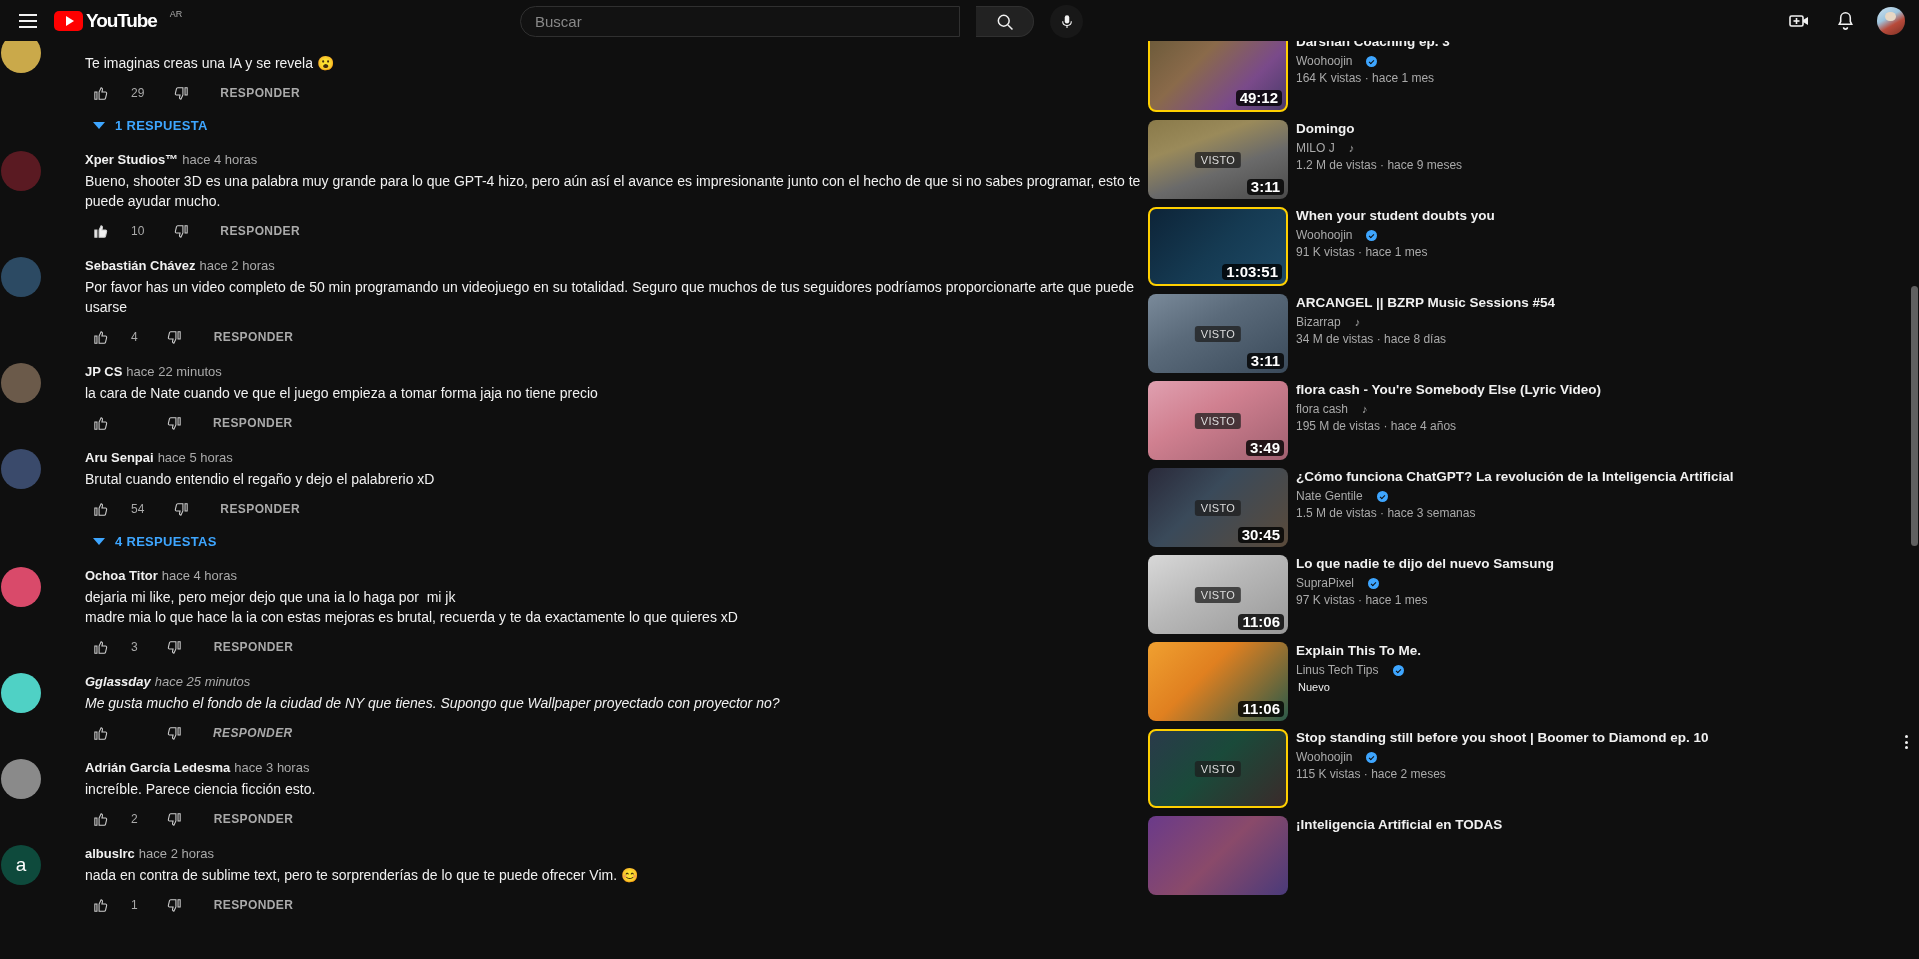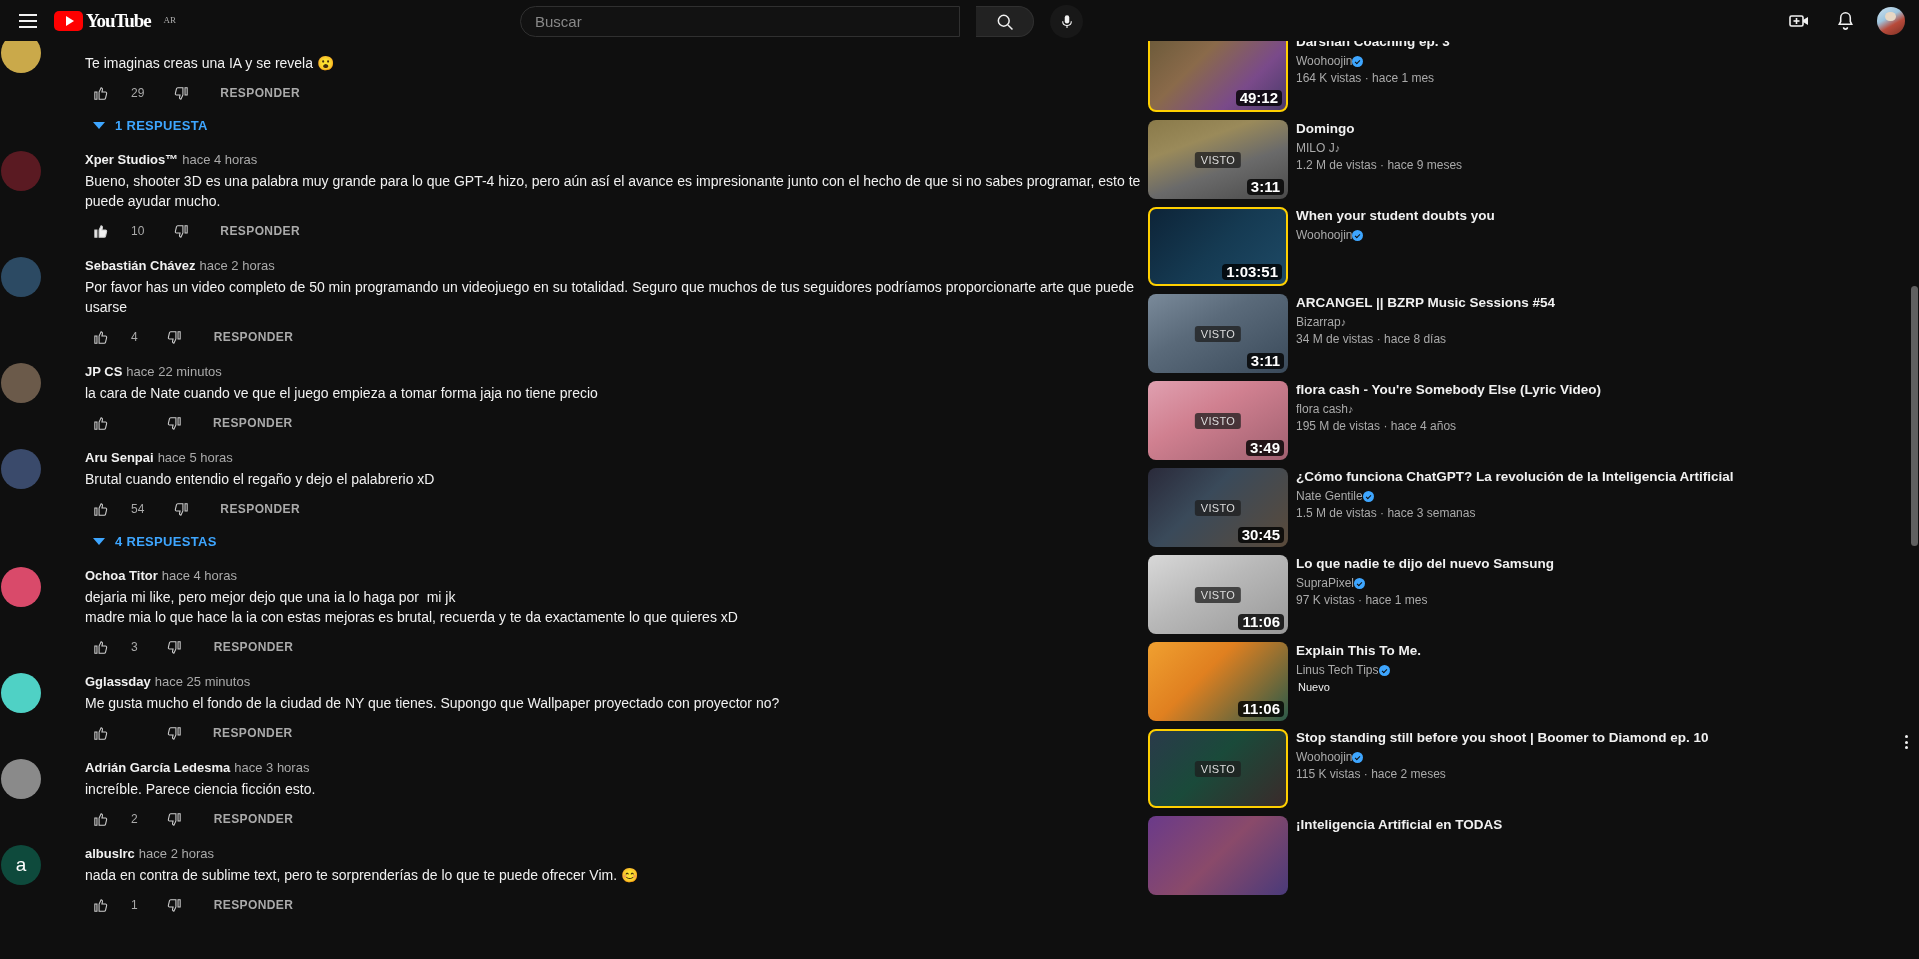--- a/index.html
+++ b/index.html
@@ -16,21 +16,21 @@
     position: absolute; top: 0; left: 0;
     width: 1919px; height: 41px;
     background: #0f0f0f;
     display: flex; align-items: center;
     z-index: 50;
   }
   .hdr-left { display: flex; align-items: center; padding-left: 16px; gap: 14px; }
   .ham { width: 24px; height: 24px; display: flex; flex-direction: column;
          justify-content: center; gap: 4px; cursor: pointer; }
   .ham span { display:block; height: 2px; background: #f1f1f1; width: 18px; margin: 0 auto; }
-  .logo-wrap { display: flex; align-items: center; position: relative; cursor: pointer; font-family: Liberation Serif, serif; }
+  .logo-wrap { display: flex; align-items: flex-start; position: relative; cursor: pointer; }
   .yt-play {
     width: 29px; height: 20px; background: #ff0000; border-radius: 5px;
     display: flex; align-items: center; justify-content: center; margin-right: 3px;
   }
   .yt-play::after {
     content: ""; width: 0; height: 0;
     border-left: 8px solid #fff;
     border-top: 5px solid transparent; border-bottom: 5px solid transparent;
     margin-left: 2px;
   }
@@ -139,21 +139,21 @@
   .visto {
     position: absolute; left: 50%; top: 50%; transform: translate(-50%,-50%);
     background: rgba(30,30,30,.75); color: #ddd;
     font-size: 11px; padding: 2px 6px; border-radius: 3px; letter-spacing:.3px;
   }
   .vid-meta { flex: 1; min-width: 0; padding-right: 26px; position: relative; }
   .vid-title {
     font-size: 13.5px; font-weight: bold; line-height: 17px;
     color: #f1f1f1; margin-bottom: 3px;
   }
-  .vid-chan { font-size: 12px; color: #aaaaaa; line-height: 17px; display:flex; align-items:center; gap:0; }
+  .vid-chan { font-size: 12px; color: #aaaaaa; line-height: 17px; display:flex; align-items:center; gap:14px; }
   .vid-stats { font-size: 12px; color: #aaaaaa; line-height: 16px; }
   .verified { width:11px; height:11px; border-radius:50%; background:#3ea6ff;
               display:inline-flex; align-items:center; justify-content:center; flex-shrink:0; }
   .verified::after{ content:""; width:4px; height:2px; border-left:1.5px solid #0f0f0f;
                     border-bottom:1.5px solid #0f0f0f; transform: rotate(-45deg); margin-top:-1px;}
   .music-note { color:#aaa; font-size: 11px; }
   .badge-new { font-size: 11px; color: #f1f1f1; line-height: 16px; padding-left: 2px; }
   .kebab {
     position: absolute; right: 2px; top: 2px;
     width: 22px; height: 22px; display:flex; flex-direction:column;
@@ -354,21 +354,21 @@
           <span class="act-count">3</span>
           <div class="act-icon">
             <svg width="17" height="17" viewBox="0 0 24 24" fill="none" stroke="#d0d0d0" stroke-width="1.5">
               <path d="M17 14V4h3v10h-3zm-3-10H6.8A2 2 0 0 0 4.85 5.55L3.3 12.05A1.6 1.6 0 0 0 4.9 14H10l-.8 3.8A2 2 0 0 0 11.15 20L14 14V4z"></path>
             </svg>
           </div>
           <span class="act-reply">RESPONDER</span>
         </div>
       </div>
     </div>
-    <div class="comment" style="margin-top: 12px;">
+    <div class="comment" style="margin-top: 12px; font-style: italic;">
       <div class="cmt-avatar" style="background: rgb(79, 209, 197);"></div>
       <div class="cmt-body">
         <div class="cmt-head"><span class="cmt-author">Gglassday</span><span class="cmt-time">hace 25 minutos</span></div>
         <div class="cmt-text">Me gusta mucho el fondo de la ciudad de NY que tienes. Supongo que Wallpaper proyectado con proyector no?</div>
         <div class="cmt-actions">
           <div class="act-icon">
             <svg width="17" height="17" viewBox="0 0 24 24" fill="none" stroke="#d0d0d0" stroke-width="1.5">
               <path d="M7 10v10H4V10h3zm3 10h7.2a2 2 0 0 0 1.95-1.55l1.55-6.5A1.6 1.6 0 0 0 19.1 10H14l.8-3.8A2 2 0 0 0 12.85 4L10 10v10z"></path>
             </svg>
           </div>
@@ -457,20 +457,21 @@
     <div class="vid">
       <div class="thumb" style="background: linear-gradient(135deg, rgb(13, 36, 56) 0%, rgb(21, 58, 82) 50%, rgb(30, 74, 102) 100%); border: 2px solid rgb(255, 208, 0);">
         <div class="dur">1:03:51</div>
       </div>
       <div class="vid-meta">
         <div class="vid-title">When your student doubts you</div>
         <div class="vid-chan">
           <span>Woohoojin</span>
           <span class="verified"></span>
         </div>
+        <div class="vid-stats"><span>91 K vistas</span><span>  ·  </span><span>hace 1 mes</span></div>
       </div>
     </div>
     <div class="vid">
       <div class="thumb" style="background: linear-gradient(150deg, rgb(122, 138, 154) 0%, rgb(90, 106, 122) 40%, rgb(58, 74, 90) 100%);">
         <div class="visto">VISTO</div>
         <div class="dur">3:11</div>
       </div>
       <div class="vid-meta">
         <div class="vid-title">ARCANGEL || BZRP Music Sessions #54</div>
         <div class="vid-chan">

